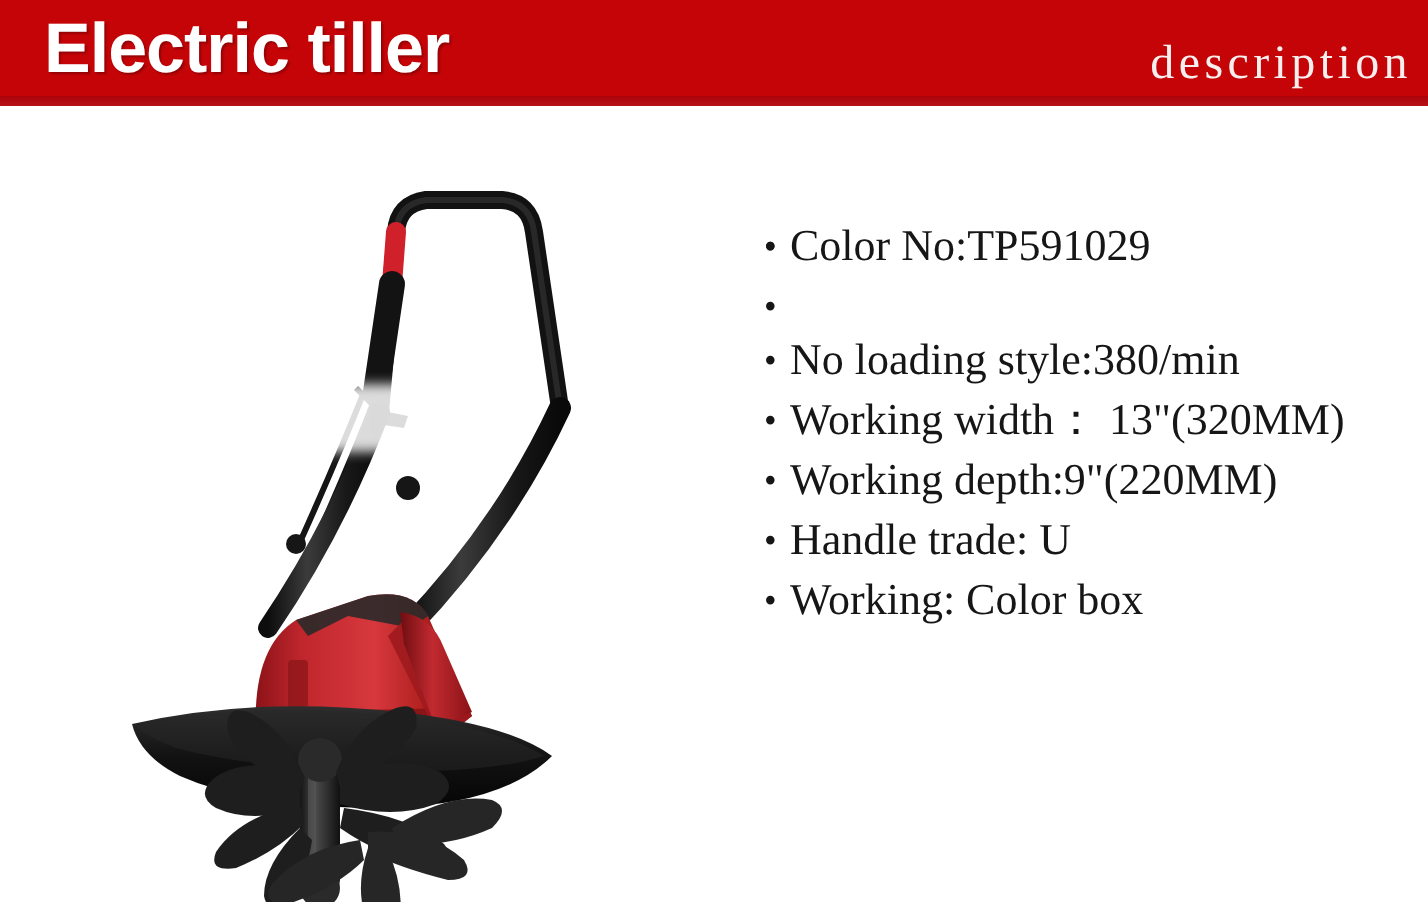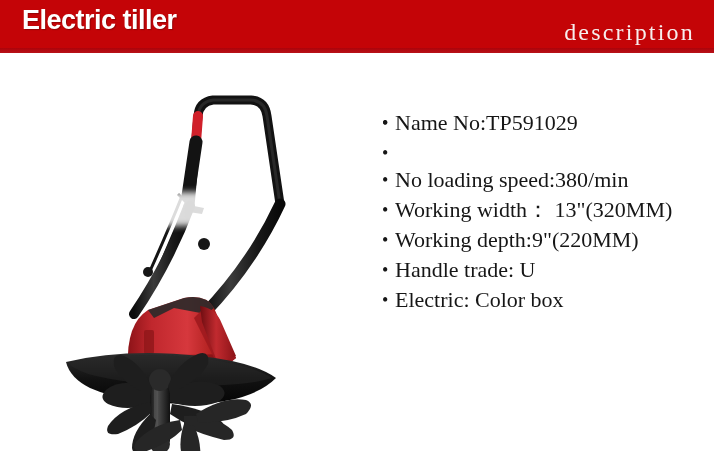--- a/index.html
+++ b/index.html
@@ -36,29 +36,29 @@
     height: 5px;
     background: linear-gradient(to bottom, #a8030a 0%, #b6141c 100%);
     opacity: 0.85;
   }
   #header-title {
     position: absolute;
     left: 22px;
     top: 5px;
     font-family: "Liberation Sans", sans-serif;
     font-weight: bold;
-    font-size: 27px;
+    font-size: 35px;
     letter-spacing: -0.5px;
     color: #ffffff;
     text-shadow: 1px 1px 1px rgba(0,0,0,0.25);
     white-space: nowrap;
   }
   #header-subtitle {
     position: absolute;
-    right: 19px;
+    right: 8px;
     top: 19px;
     font-family: "Liberation Serif", serif;
     font-size: 24px;
     letter-spacing: 2.2px;
     color: #f7eeee;
     white-space: nowrap;
   }
 
   
   #spec-list {
@@ -240,40 +240,40 @@
   <div class="wm-ghost" id="wm-ghost-a"></div>
   <div class="wm-ghost" id="wm-ghost-b"></div>
   <div class="wm-ghost" id="wm-ghost-c"></div>
 
   <ul id="spec-list">
     <li class="spec-item">
       <span class="bullet">•</span>
     </li>
     <li class="spec-item">
       <span class="bullet">•</span>
-      <span>Name No:TP591029</span>
+      <span>Color No:TP591029</span>
     </li>
     <li class="spec-item">
       <span class="bullet">•</span>
     </li>
     <li class="spec-item gap-before">
       <span class="bullet">•</span>
-      <span>No loading speed:380/min</span>
+      <span>No loading style:380/min</span>
     </li>
     <li class="spec-item">
       <span class="bullet">•</span>
       <span>Working width： 13"(320MM)</span>
     </li>
     <li class="spec-item">
       <span class="bullet">•</span>
       <span>Working depth:9"(220MM)</span>
     </li>
     <li class="spec-item">
       <span class="bullet">•</span>
       <span>Handle trade: U</span>
     </li>
     <li class="spec-item">
       <span class="bullet">•</span>
-      <span>Electric: Color box</span>
+      <span>Working: Color box</span>
     </li>
   </ul>
 
 </div>
 
 </body></html>

